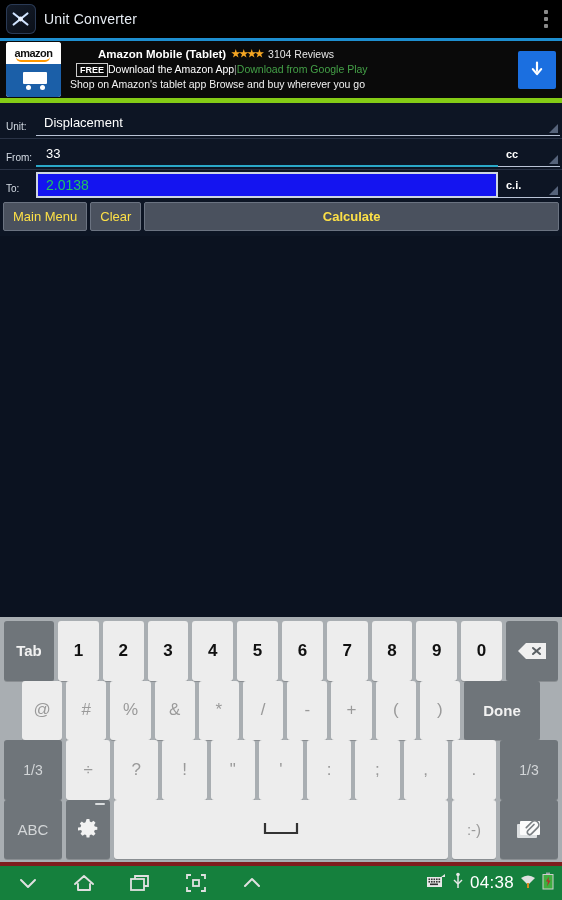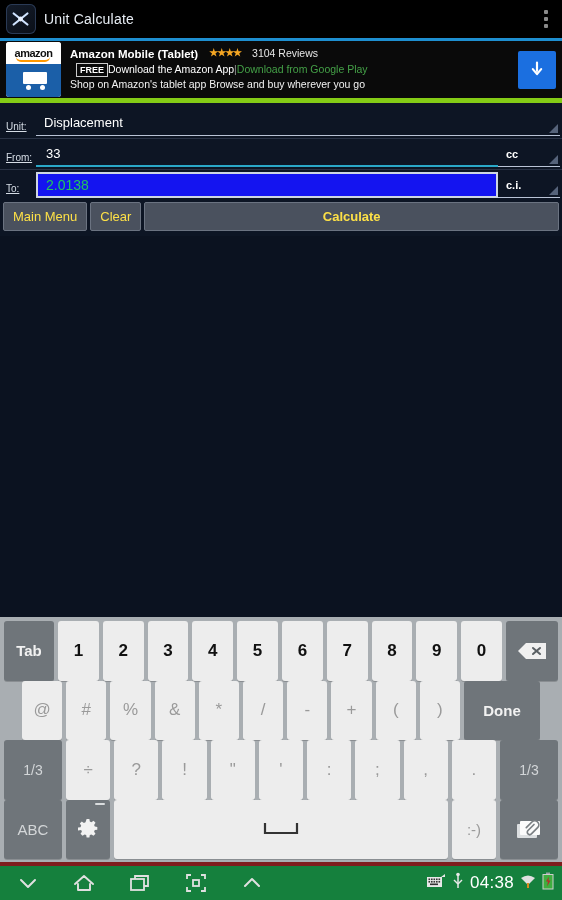--- a/index.html
+++ b/index.html
@@ -41,38 +41,38 @@
   }
   .amz-top{height:40%;background:#fff;display:flex;align-items:center;justify-content:center;position:relative;}
   .amz-word{font-size:11px;font-weight:bold;color:#111;letter-spacing:-.5px;font-family:"Liberation Sans",sans-serif;}
   .amz-swoosh{position:absolute;bottom:2px;left:10px;width:34px;height:5px;
     border-bottom:2px solid #f90;border-radius:0 0 18px 18px;}
   .amz-bot{flex:1;background:#1b5fa8;display:flex;align-items:center;justify-content:center;}
   .cart{position:relative;width:30px;height:18px;}
   .cart-body{position:absolute;left:4px;top:0;width:24px;height:12px;background:#fff;border-radius:1px;}
   .cart-w{position:absolute;bottom:0;width:5px;height:5px;background:#fff;border-radius:50%;}
   #ad-text{flex:1;min-width:0;color:#fff;line-height:1.28;}
-  #ad-line1{display:flex;align-items:flex-start;gap:11px;font-size:11.5px;font-weight:bold;}
+  #ad-line1{display:flex;align-items:center;gap:5px;font-size:11.5px;font-weight:bold;margin-left:28px;}
   .stars{color:#f5a623;font-size:10px;letter-spacing:-1px;}
   .reviews{color:#e6e6e6;font-size:10.5px;font-weight:normal;}
   #ad-line2{display:flex;align-items:flex-start;font-size:10.5px;margin-top:1px;margin-left:6px;}
   .free-badge{border:1px solid #ccc;color:#fff;font-size:9px;font-weight:bold;padding:0 3px;line-height:12px;}
   .pipe{color:#999;}
   .gp-link{color:#44a047;}
   #ad-line3{font-size:10.5px;margin-top:1px;color:#f2f2f2;}
   #ad-dl{
     width:38px;height:38px;background:#1b6fe0;flex:none;margin-left:6px;
     display:flex;align-items:center;justify-content:center;border-radius:2px;
   }
 
   
   #form{ background:#0d1524; padding-top:3px; }
   .row{ position:relative; display:flex; align-items:flex-end; padding:0 2px; }
   .row-label{
-    color:#d6dde6;font-size:10px;width:34px;flex:none;padding-bottom:4px;padding-left:4px;text-decoration:underline;
+    color:#d6dde6;font-size:10px;width:34px;flex:none;padding-bottom:4px;padding-left:4px;
   }
   .field-wrap{ flex:1; position:relative; }
   .spinner{
     position:relative;border-bottom:1px solid #b9c3d6;color:#fff;font-size:13px;
     padding:5px 14px 5px 8px;min-height:24px;display:flex;align-items:center;
   }
   .spinner .tri{
     position:absolute;right:2px;bottom:2px;width:0;height:0;
     border-left:9px solid transparent;border-bottom:9px solid #56637a;
   }
@@ -146,21 +146,21 @@
 <div id="titlebar">
   <div id="app-icon">
     <svg width="22" height="22" viewBox="0 0 24 24">
       <g stroke="#cfe3ff" stroke-width="2.4" stroke-linecap="round">
         <line x1="4" y1="6" x2="19" y2="18"></line>
         <line x1="19" y1="6" x2="4" y2="18"></line>
       </g>
       <circle cx="11.5" cy="12" r="2.6" fill="#e8f1ff"></circle>
     </svg>
   </div>
-  <div id="app-title">Unit Calculate</div>
+  <div id="app-title">Unit Converter</div>
   <div id="overflow">
     <i></i>
       <i></i>
       <i></i>
   </div>
 </div>
 <div id="title-divider"></div>
 
 <div id="ad">
   <div id="ad-icon">

